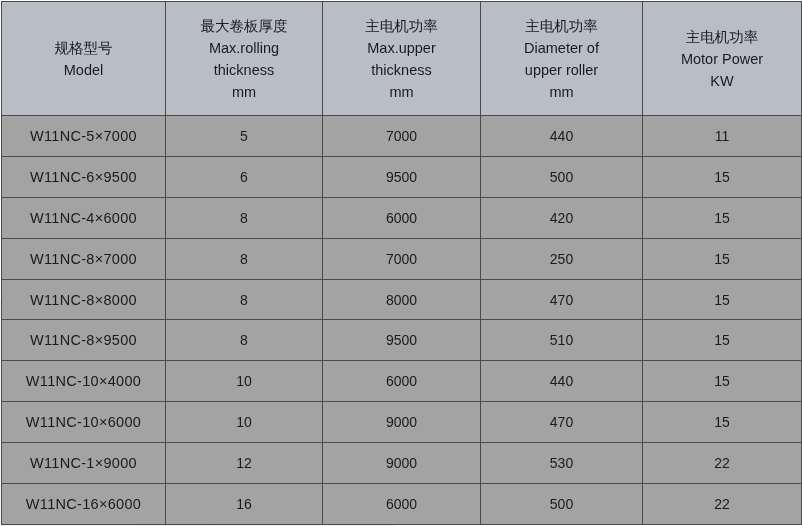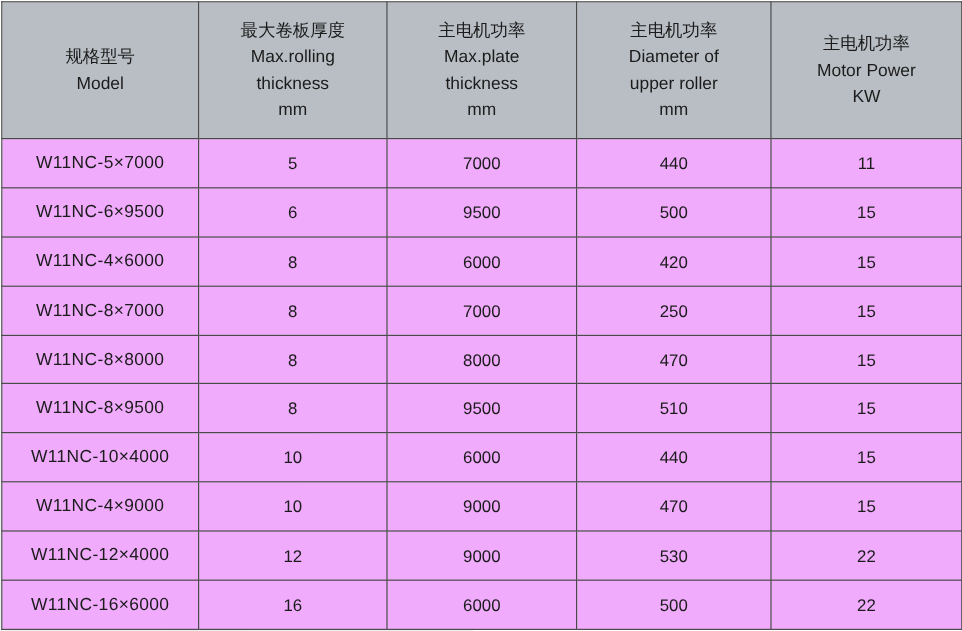--- a/index.html
+++ b/index.html
@@ -64,21 +64,21 @@
     background: #b9bec4;
     font-size: 14.5px;
     line-height: 22px;
     height: 113px;
   }
   thead th .ln {
     display: block;
     white-space: nowrap;
   }
   tbody td {
-    background: #f0abfc;
+    background: #a3a3a3;
     font-size: 14px;
     height: 37.4px;
   }
   tbody td.model {
     font-size: 14.5px;
     letter-spacing: .3px;
   }
   
   col.c0 { width: 164px; }
   col.c1 { width: 157px; }
@@ -108,21 +108,21 @@
           <span class="ln">Model</span>
         </th>
         <th>
           <span class="ln">最大卷板厚度</span>
           <span class="ln">Max.rolling</span>
           <span class="ln">thickness</span>
           <span class="ln">mm</span>
         </th>
         <th>
           <span class="ln">主电机功率</span>
-          <span class="ln">Max.plate</span>
+          <span class="ln">Max.upper</span>
           <span class="ln">thickness</span>
           <span class="ln">mm</span>
         </th>
         <th>
           <span class="ln">主电机功率</span>
           <span class="ln">Diameter of</span>
           <span class="ln">upper roller</span>
           <span class="ln">mm</span>
         </th>
         <th>
@@ -176,28 +176,28 @@
         <td>15</td>
       </tr>
       <tr>
         <td class="model">W11NC-10×4000</td>
         <td>10</td>
         <td>6000</td>
         <td>440</td>
         <td>15</td>
       </tr>
       <tr>
-        <td class="model">W11NC-4×9000</td>
+        <td class="model">W11NC-10×6000</td>
         <td>10</td>
         <td>9000</td>
         <td>470</td>
         <td>15</td>
       </tr>
       <tr>
-        <td class="model">W11NC-12×4000</td>
+        <td class="model">W11NC-1×9000</td>
         <td>12</td>
         <td>9000</td>
         <td>530</td>
         <td>22</td>
       </tr>
       <tr>
         <td class="model">W11NC-16×6000</td>
         <td>16</td>
         <td>6000</td>
         <td>500</td>

